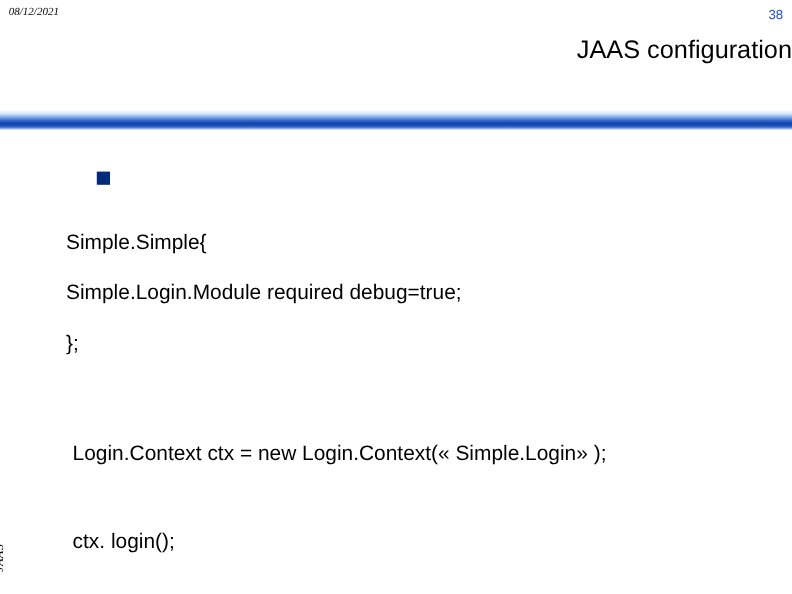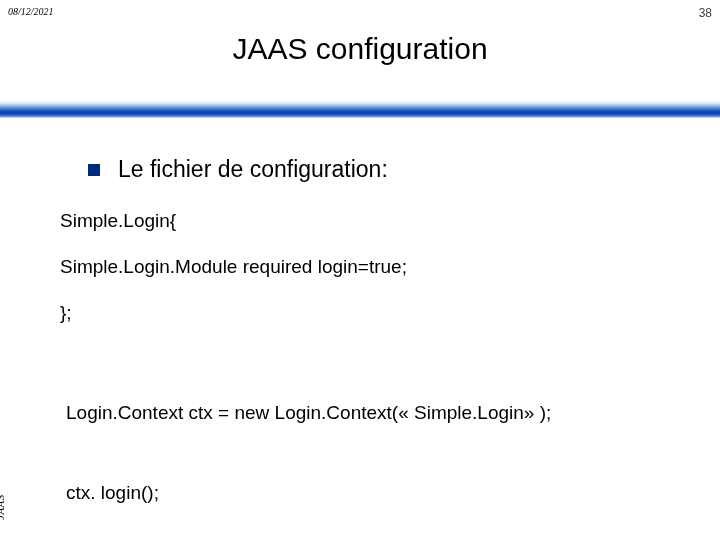--- a/index.html
+++ b/index.html
@@ -20,29 +20,29 @@
     font-size: 10px;
     font-style: italic;
     font-family: "Times New Roman", Times, serif;
     color: #000;
   }
   .header-page {
     position: absolute;
     top: 6px;
     right: 8px;
     font-size: 12px;
-    color: #404040;
+    color: #1d4ed8;
   }
   .slide-title {
     position: absolute;
     top: 32px;
     left: 0;
     width: 100%;
-    text-align: center;
-    font-size: 30px;
+    text-align: right;
+    font-size: 23px;
     font-weight: 400;
     color: #000;
   }
   .blue-band {
     position: absolute;
     top: 100px;
     left: 0;
     width: 100%;
     height: 18px;
     background: linear-gradient(to bottom,
@@ -106,23 +106,22 @@
 
 <div class="header-date">08/12/2021</div>
 <div class="header-page">38</div>
 
 <div class="slide-title">JAAS configuration</div>
 
 <div class="blue-band"></div>
 
 <div class="bullet-row">
   <div class="bullet-square"></div>
-  <div class="bullet-text">Le fichier de configuration:</div>
 </div>
 
-<div class="code-block line1">Simple.Login{</div>
-<div class="code-block line2">Simple.Login.Module required login=true;</div>
+<div class="code-block line1">Simple.Simple{</div>
+<div class="code-block line2">Simple.Login.Module required debug=true;</div>
 <div class="code-block line3">};</div>
 
 <div class="java-block java1">Login.Context ctx = new Login.Context(«&nbsp;Simple.Login»&nbsp;);</div>
 <div class="java-block java2">ctx. login();</div>
 
 <div class="side-label">JAAS</div>
 
 </body></html>

